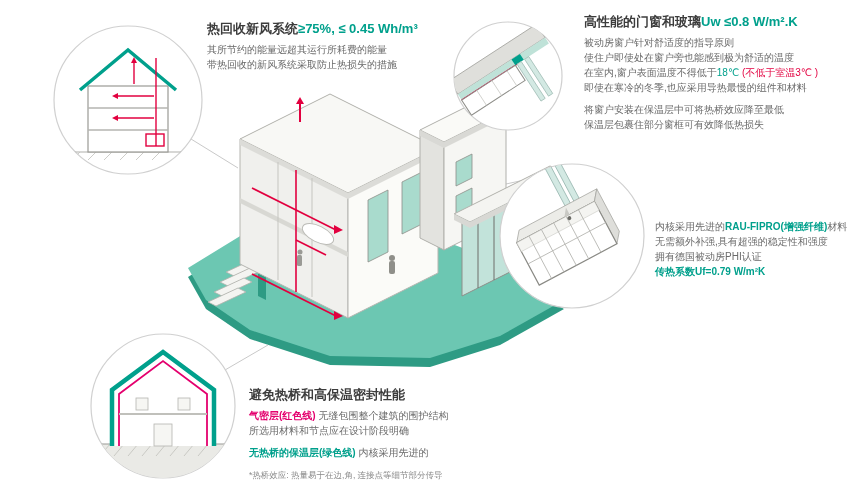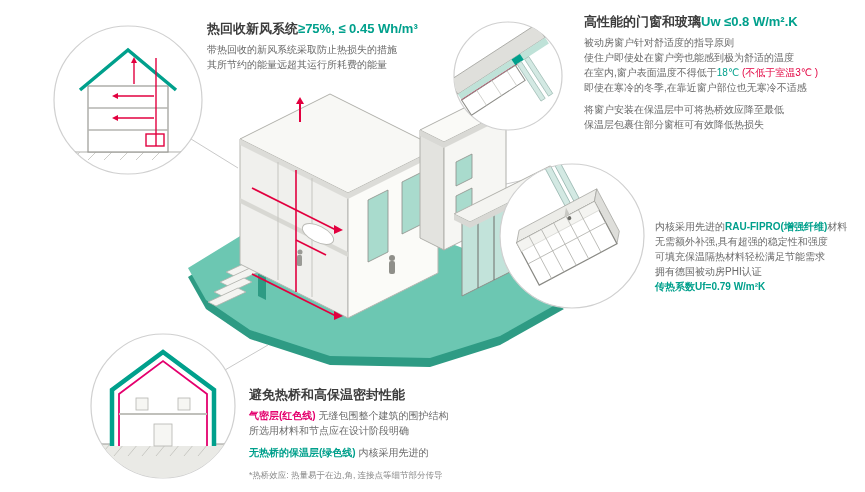--- a/index.html
+++ b/index.html
@@ -211,43 +211,42 @@
         <rect x="136" y="398" width="12" height="12" fill="#f6f6f3" stroke="#b5b5b0" stroke-width="0.8"></rect>
         <rect x="178" y="398" width="12" height="12" fill="#f6f6f3" stroke="#b5b5b0" stroke-width="0.8"></rect>
         <rect x="154" y="424" width="18" height="22" fill="#f6f6f3" stroke="#b5b5b0" stroke-width="0.8"></rect>
       </g>
     </g>
   </svg>
 
   <div class="blk" style="left:207px;top:20px">
     <div class="ttl"><span>热回收新风系统</span><span class="teal">≥75%, ≤ 0.45 Wh/m³</span></div>
     <div class="body">
+      <div>其所节约的能量远超其运行所耗费的能量</div>
       <div>带热回收的新风系统采取防止热损失的措施</div>
-      <div>其所节约的能量远超其运行所耗费的能量</div>
     </div>
   </div>
 
   <div class="blk" style="left:584px;top:13px">
     <div class="ttl"><span>高性能的门窗和玻璃</span><span class="teal">Uw ≤0.8 W/m².K</span></div>
     <div class="body">
       <div>被动房窗户针对舒适度的指导原则</div>
       <div>使住户即使处在窗户旁也能感到极为舒适的温度</div>
       <div><span>在室内,窗户表面温度不得低于</span><span class="teal">18℃</span><span class="redt"> (不低于室温3℃ )</span></div>
-      <div>即使在寒冷的冬季,在靠近窗户部位也无寒冷不适感</div>
+      <div>即使在寒冷的冬季,也应采用导热最慢的组件和材料</div>
       <div class="gap"></div>
       <div>将窗户安装在保温层中可将热桥效应降至最低</div>
       <div>保温层包裹住部分窗框可有效降低热损失</div>
     </div>
   </div>
 
   <div class="blk" style="left:655px;top:211px">
     <div class="body" style="margin-top:8px">
       <div><span>内核采用先进的</span><span class="tealb">RAU-FIPRO(增强纤维)</span><span>材料</span></div>
       <div>无需额外补强,具有超强的稳定性和强度</div>
-      <div>可填充保温隔热材料轻松满足节能需求</div>
       <div>拥有德国被动房PHI认证</div>
       <div class="tealb">传热系数Uf=0.79 W/m²K</div>
     </div>
   </div>
 
   <div class="blk" style="left:249px;top:386px">
     <div class="ttl">避免热桥和高保温密封性能</div>
     <div class="body">
       <div><span class="magb">气密层(红色线)</span><span> 无缝包围整个建筑的围护结构</span></div>
       <div>所选用材料和节点应在设计阶段明确</div>

